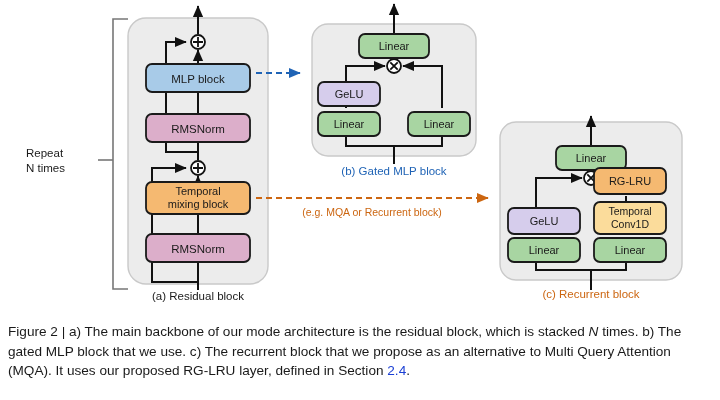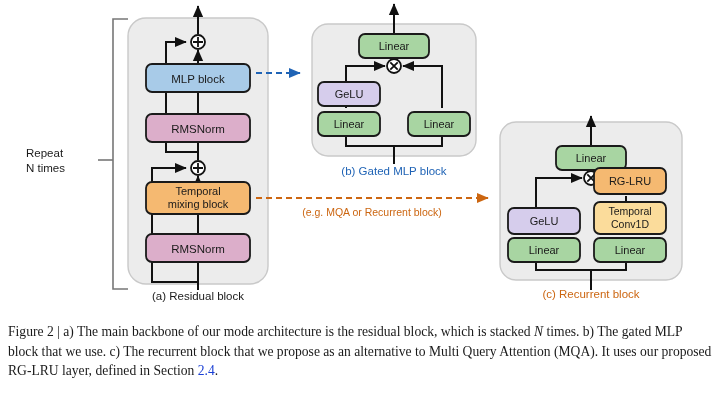--- a/index.html
+++ b/index.html
@@ -5,21 +5,21 @@
   html,body{margin:0;padding:0;}
   body{
     width:720px;height:400px;background:#ffffff;
     font-family:"Liberation Sans", sans-serif;
     overflow:hidden;position:relative;
   }
   #figure-root{position:absolute;left:0;top:0;width:720px;height:400px;}
   svg#diagram{position:absolute;left:0;top:0;width:720px;height:312px;display:block;}
   .cap{
     position:absolute;left:8px;top:322px;width:704px;
-    font-family:Liberation Serif, serif;
+    font-family:Liberation Sans, sans-serif;
     font-size:13.6px;line-height:19.6px;color:#1a1a1a;
     text-align:left;
   }
   .cap .lnk{color:#1a3fd4;}
   .cap .ital{font-style:italic;}
   text{font-family:"Liberation Sans", sans-serif;}
 </style>
 </head>
 <body>
 

